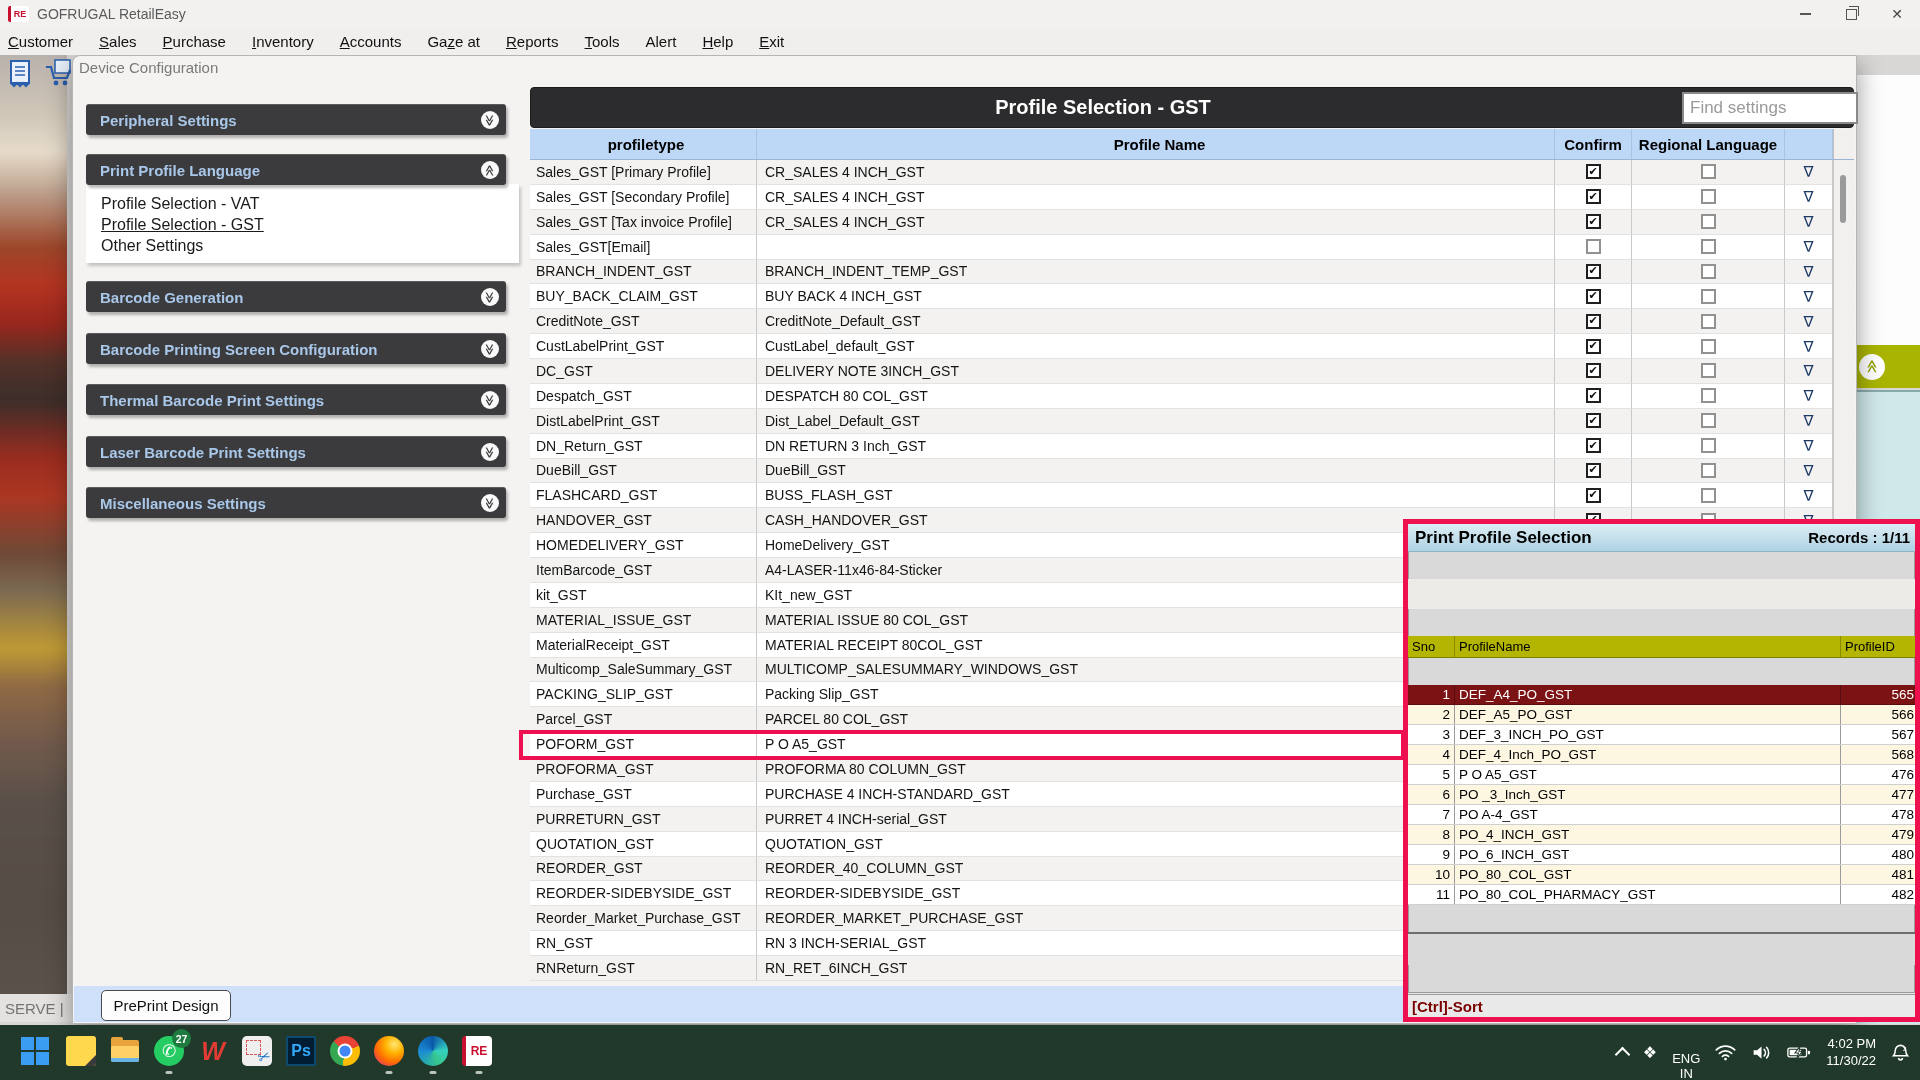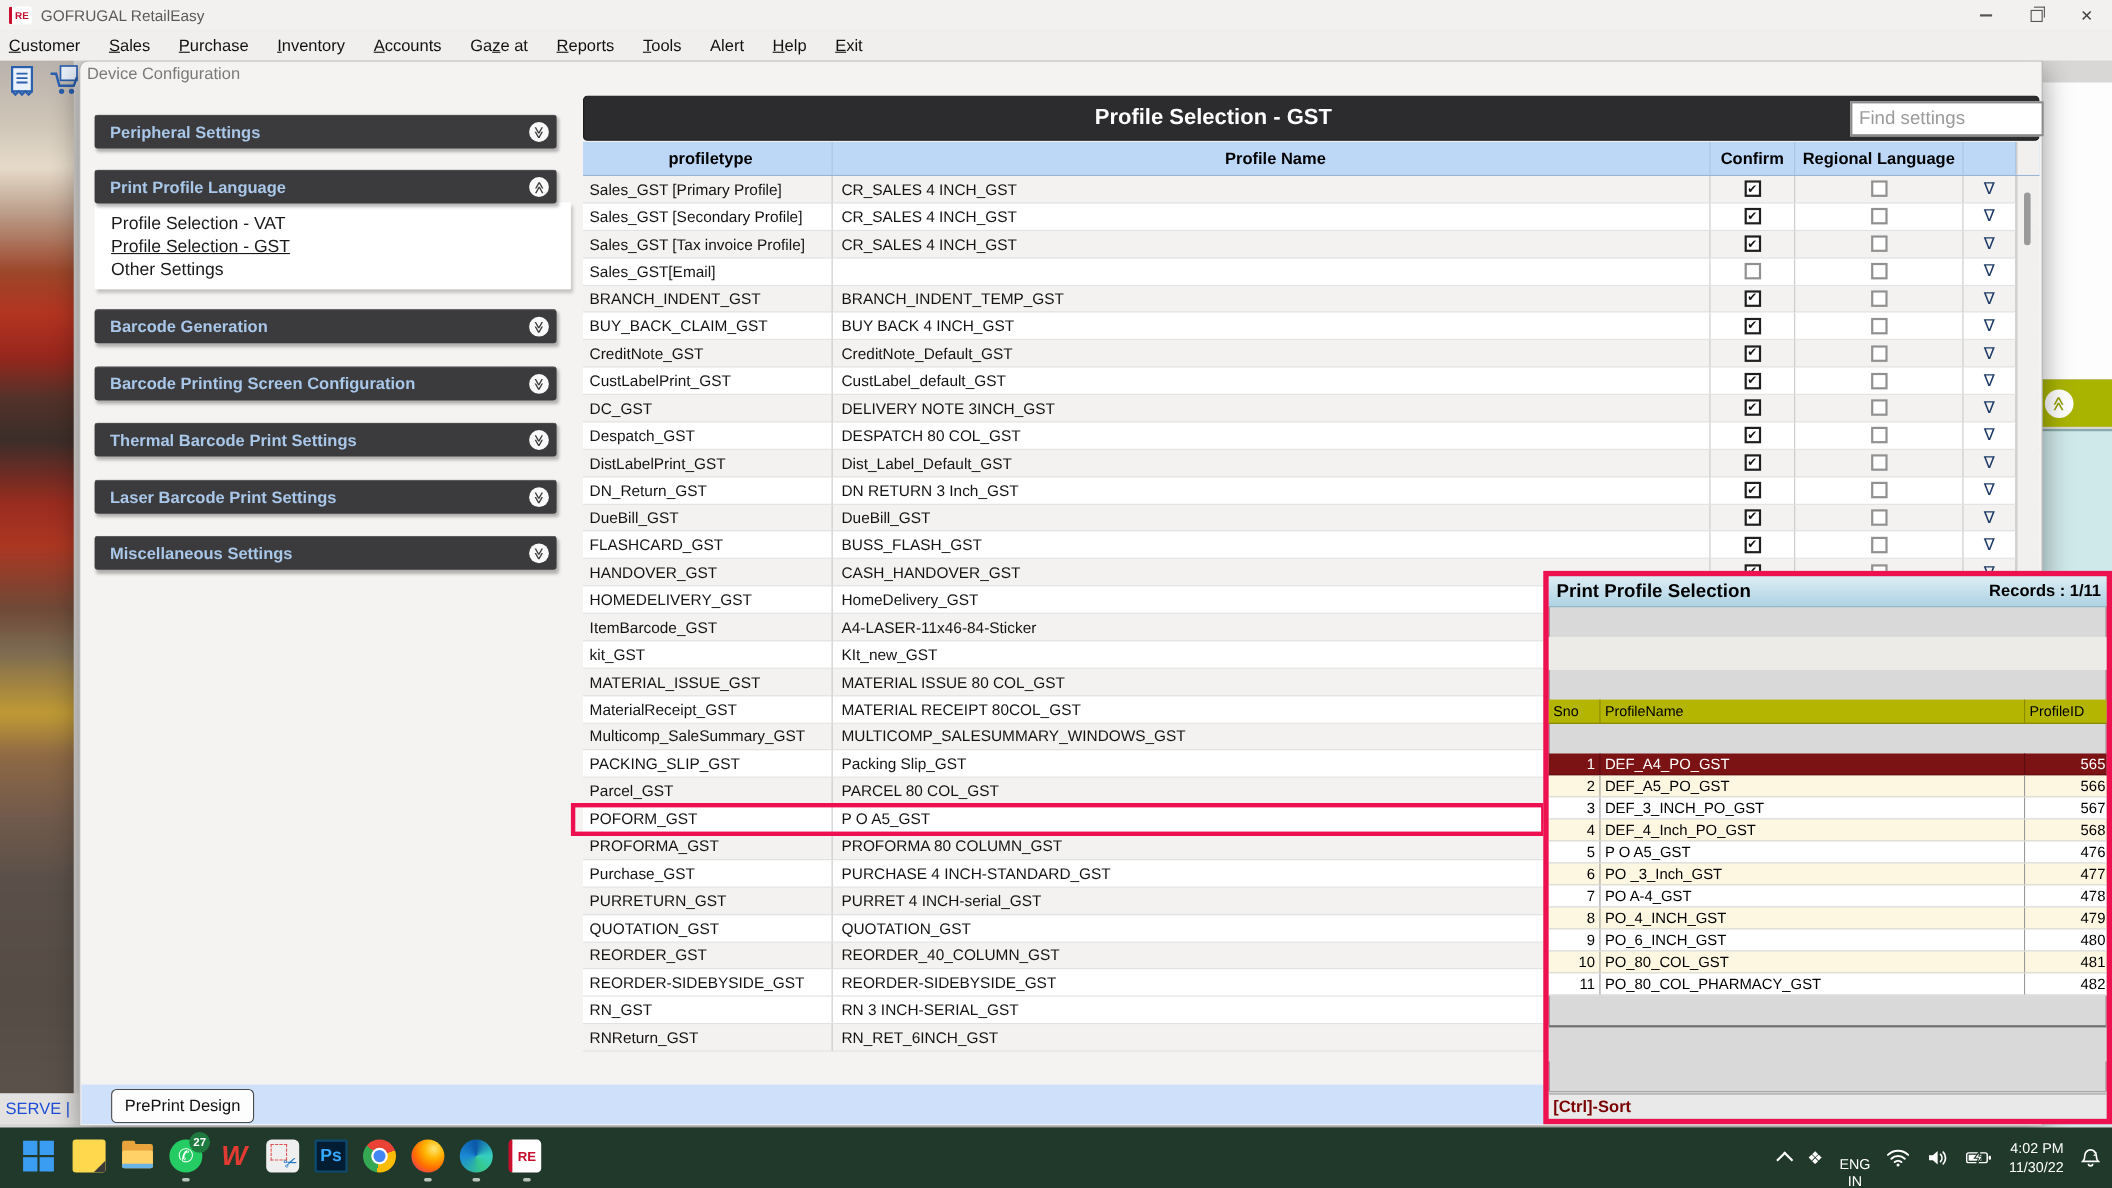--- a/index.html
+++ b/index.html
@@ -27,21 +27,21 @@
   .menu-item{font-size:15px;color:#111;margin-right:26px;white-space:nowrap;}
   .menu-item u{text-decoration:underline;}
 
   
   .photo-wrap{position:absolute;left:0;top:55px;width:67px;height:939px;overflow:hidden;z-index:4;}
   .photo{position:absolute;inset:-8px;filter:blur(3px) saturate(1.15);
     background:linear-gradient(180deg,#b5afab 0%,#cfc6ba 7%,#e6dccd 11%,#bba493 15%,
       #93482f 21%,#a63727 25%,#8c2a21 29%,#4f332b 33%,#3a2e2a 37%,#8e2f24 43%,#a03a28 47%,
       #6b4a3a 53%,#7a6a55 57%,#bb9a42 63%,#8a6a4a 67%,#6e5a4e 73%,#59504a 79%,#544c46 90%,#5a524c 100%);}
   .serve-bar{position:absolute;left:0;top:994px;width:67px;height:28px;background:#e4e2e0;z-index:6;
-             display:flex;align-items:center;padding-left:5px;font-size:15px;color:#1d4ed8;}
+             display:flex;align-items:center;padding-left:5px;font-size:15px;color:#737373;}
 
   
   .rstrip{position:absolute;left:1850px;top:55px;width:70px;height:967px;z-index:4;}
   .rs-white{position:absolute;left:0;top:20px;width:70px;height:270px;background:#fdfdfd;border-left:1px solid #bbb;border-bottom:1px solid #999;}
   .rs-olive{position:absolute;left:0;top:290px;width:70px;height:43px;background:#a9b400;border-left:1px solid #8a9400;
             display:flex;align-items:center;padding-left:8px;}
   .rs-circle{width:26px;height:26px;border-radius:50%;background:#fff;display:flex;align-items:center;justify-content:center;}
   .rs-chev{font-size:13px;font-weight:bold;color:#93a000;transform:rotate(-90deg);}
   .rs-teal{position:absolute;left:0;top:335px;width:70px;height:632px;background:#cfe8ea;border-left:1px solid #9fc3c6;border-top:2px solid #8aa;}
 
@@ -787,20 +787,36 @@
             </div>
           </div>
           <div class="cell cr">
             <div class="cb un"></div>
           </div>
           <div class="cell cf">
             <span class="filter-tri">∇</span>
           </div>
           <div class="cell csb"></div>
         </div>
+        <div class="trow odd">
+          <div class="cell ct">Reorder_Market_Purchase_GST</div>
+          <div class="cell cn">REORDER_MARKET_PURCHASE_GST</div>
+          <div class="cell cc">
+            <div class="cb">
+              <span class="mark">✔</span>
+            </div>
+          </div>
+          <div class="cell cr">
+            <div class="cb un"></div>
+          </div>
+          <div class="cell cf">
+            <span class="filter-tri">∇</span>
+          </div>
+          <div class="cell csb"></div>
+        </div>
         <div class="trow even">
           <div class="cell ct">RN_GST</div>
           <div class="cell cn">RN 3 INCH-SERIAL_GST</div>
           <div class="cell cc">
             <div class="cb">
               <span class="mark">✔</span>
             </div>
           </div>
           <div class="cell cr">
             <div class="cb un"></div>

